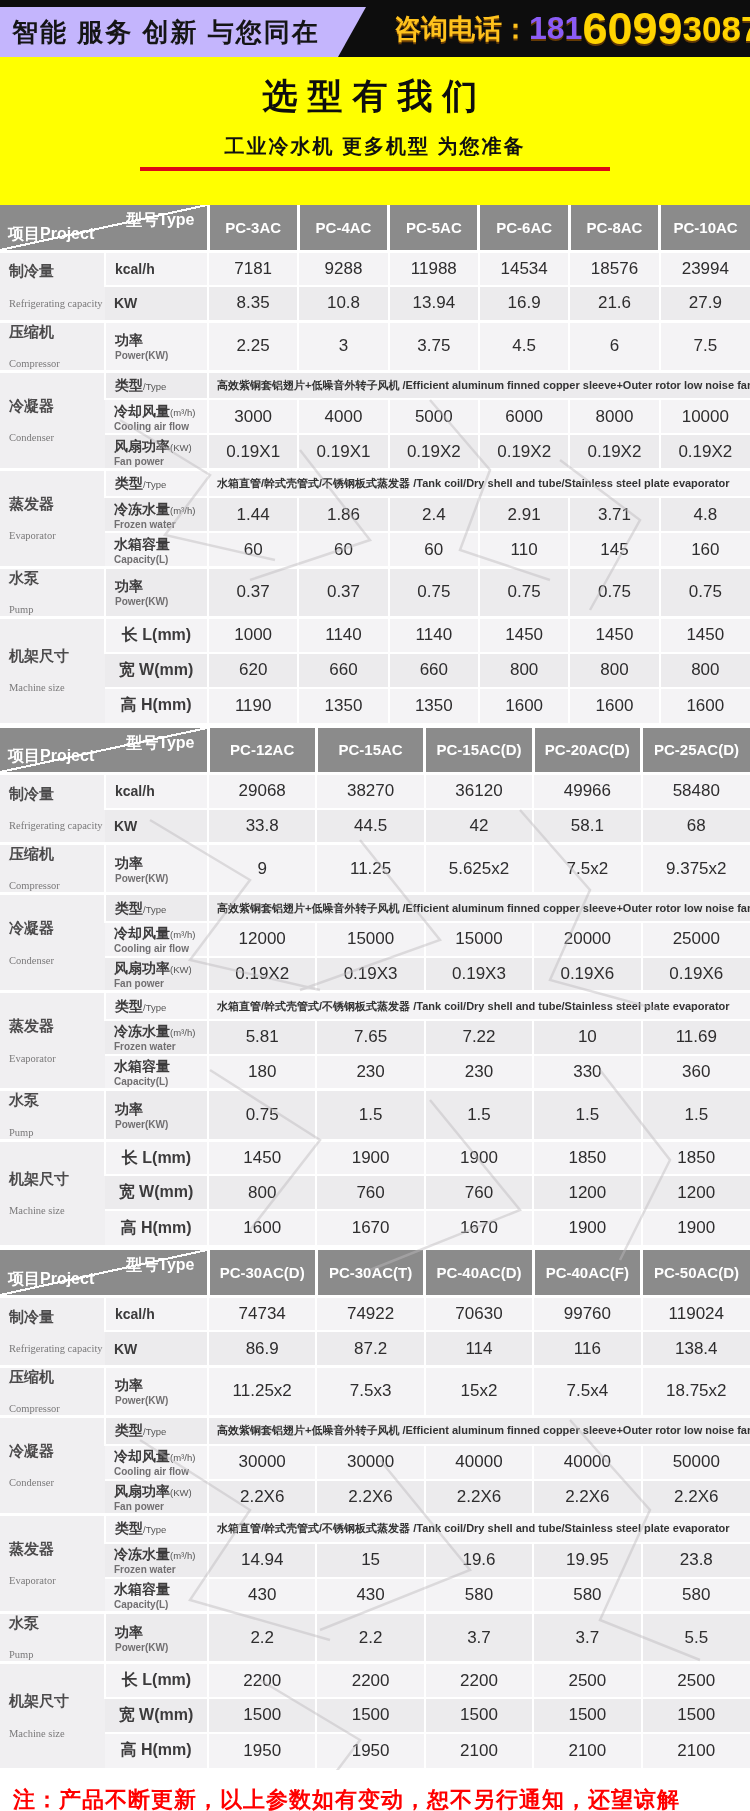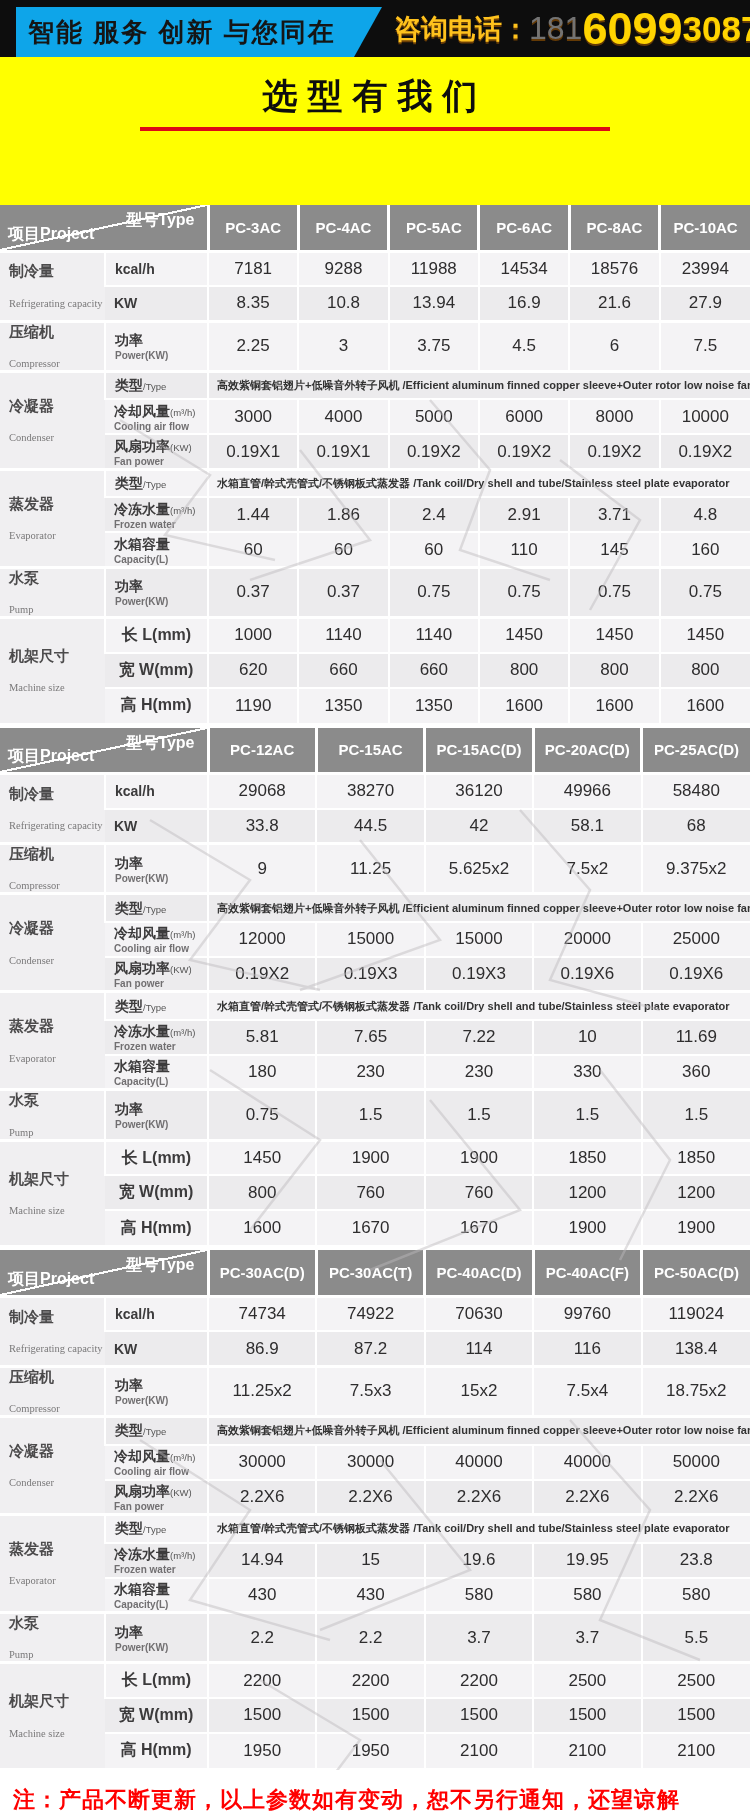--- a/index.html
+++ b/index.html
@@ -6,31 +6,31 @@
   html,body { background:#ffffff; }
   body {
     width:750px;
     font-family:"Liberation Sans","DejaVu Sans",sans-serif;
     position:relative;
   }
 
   
   .topbar { position:relative; height:57px; background:#0d0d0d; overflow:hidden; }
   .slogan-band {
-    position:absolute; left:16px; top:7px; height:50px; width:366px; background:#0ea5e9;
+    position:absolute; left:0; top:7px; height:50px; width:366px; background:#c4b5fd;
     clip-path:polygon(0 0, 100% 0, calc(100% - 28px) 100%, 0 100%);
     display:flex; align-items:center;
   }
   .slogan { color:#151515; font-size:26px; font-weight:bold; letter-spacing:2px; padding-left:12px; white-space:nowrap; }
   .phone-wrap {
     position:absolute; right:8px; top:0; height:57px; left:394px;
     display:flex; align-items:center; justify-content:flex-start; white-space:nowrap;
   }
   .phone-label { font-size:27px; font-weight:bold; color:#ffc21d; text-shadow:0 2px 0 rgba(173,96,0,.6); }
-  .phone-d1 { font-size:32px; font-weight:normal; color:#737373; text-shadow:0 2px 0 rgba(173,96,0,.55); }
+  .phone-d1 { font-size:32px; font-weight:bold; color:#8b5cf6; text-shadow:0 2px 0 rgba(173,96,0,.55); }
   .phone-d2 { font-size:45px; font-weight:bold; color:#ffd400; text-shadow:0 2px 0 rgba(173,96,0,.55); }
   .phone-d3 { font-size:35px; font-weight:bold; color:#ffd400; text-shadow:0 2px 0 rgba(173,96,0,.55); }
 
   
   .banner { background:#ffff00; height:148px; text-align:center; overflow:hidden; }
   .banner-title { font-size:35px; font-weight:900; color:#0e0e0e; letter-spacing:10px; margin-top:16px; }
   .banner-sub { font-size:20px; font-weight:bold; color:#111; letter-spacing:2px; margin-top:13px; }
   .banner-line { width:470px; height:4px; background:#dd0a16; margin:7px auto 0; }
 
   
@@ -88,20 +88,21 @@
   <div class="phone-wrap">
     <span class="phone-label">咨询电话：</span>
       <span class="phone-d1">181</span>
       <span class="phone-d2">6099</span>
       <span class="phone-d3">3087</span>
   </div>
 </div>
 
 <div class="banner">
   <div class="banner-title">选型有我们</div>
+  <div class="banner-sub">工业冷水机 更多机型 为您准备</div>
   <div class="banner-line"></div>
 </div>
 
 <div class="tables" id="tables">
     <table class="spec-table">
       <colgroup>
         <col class="c-cat">
         <col class="c-param">
         <col>
         <col>

